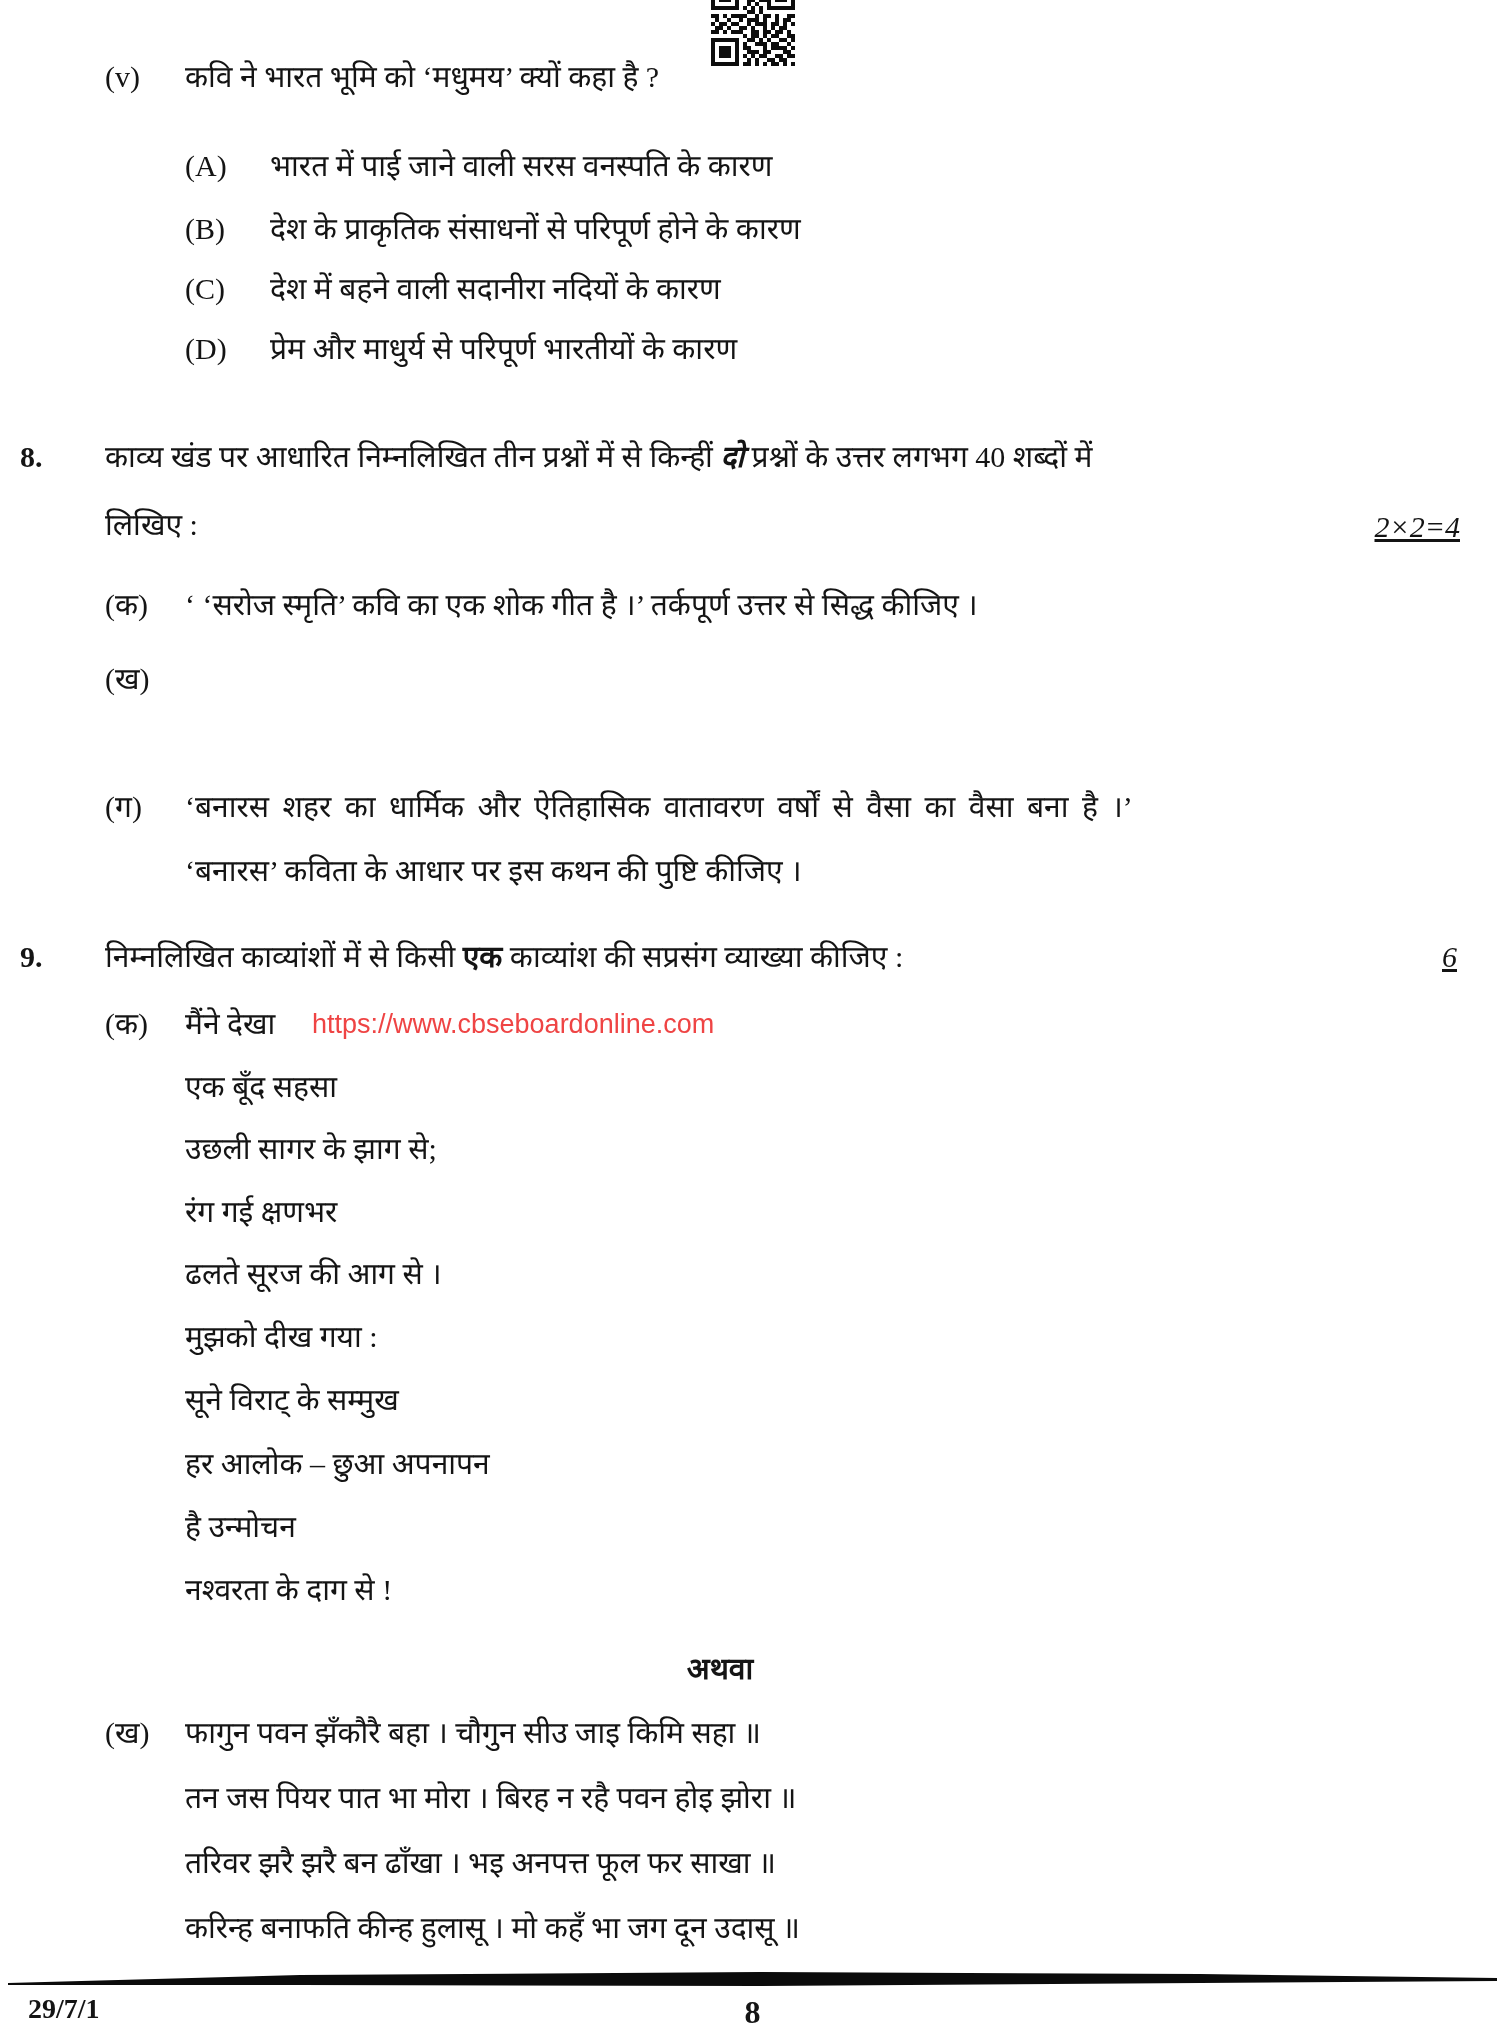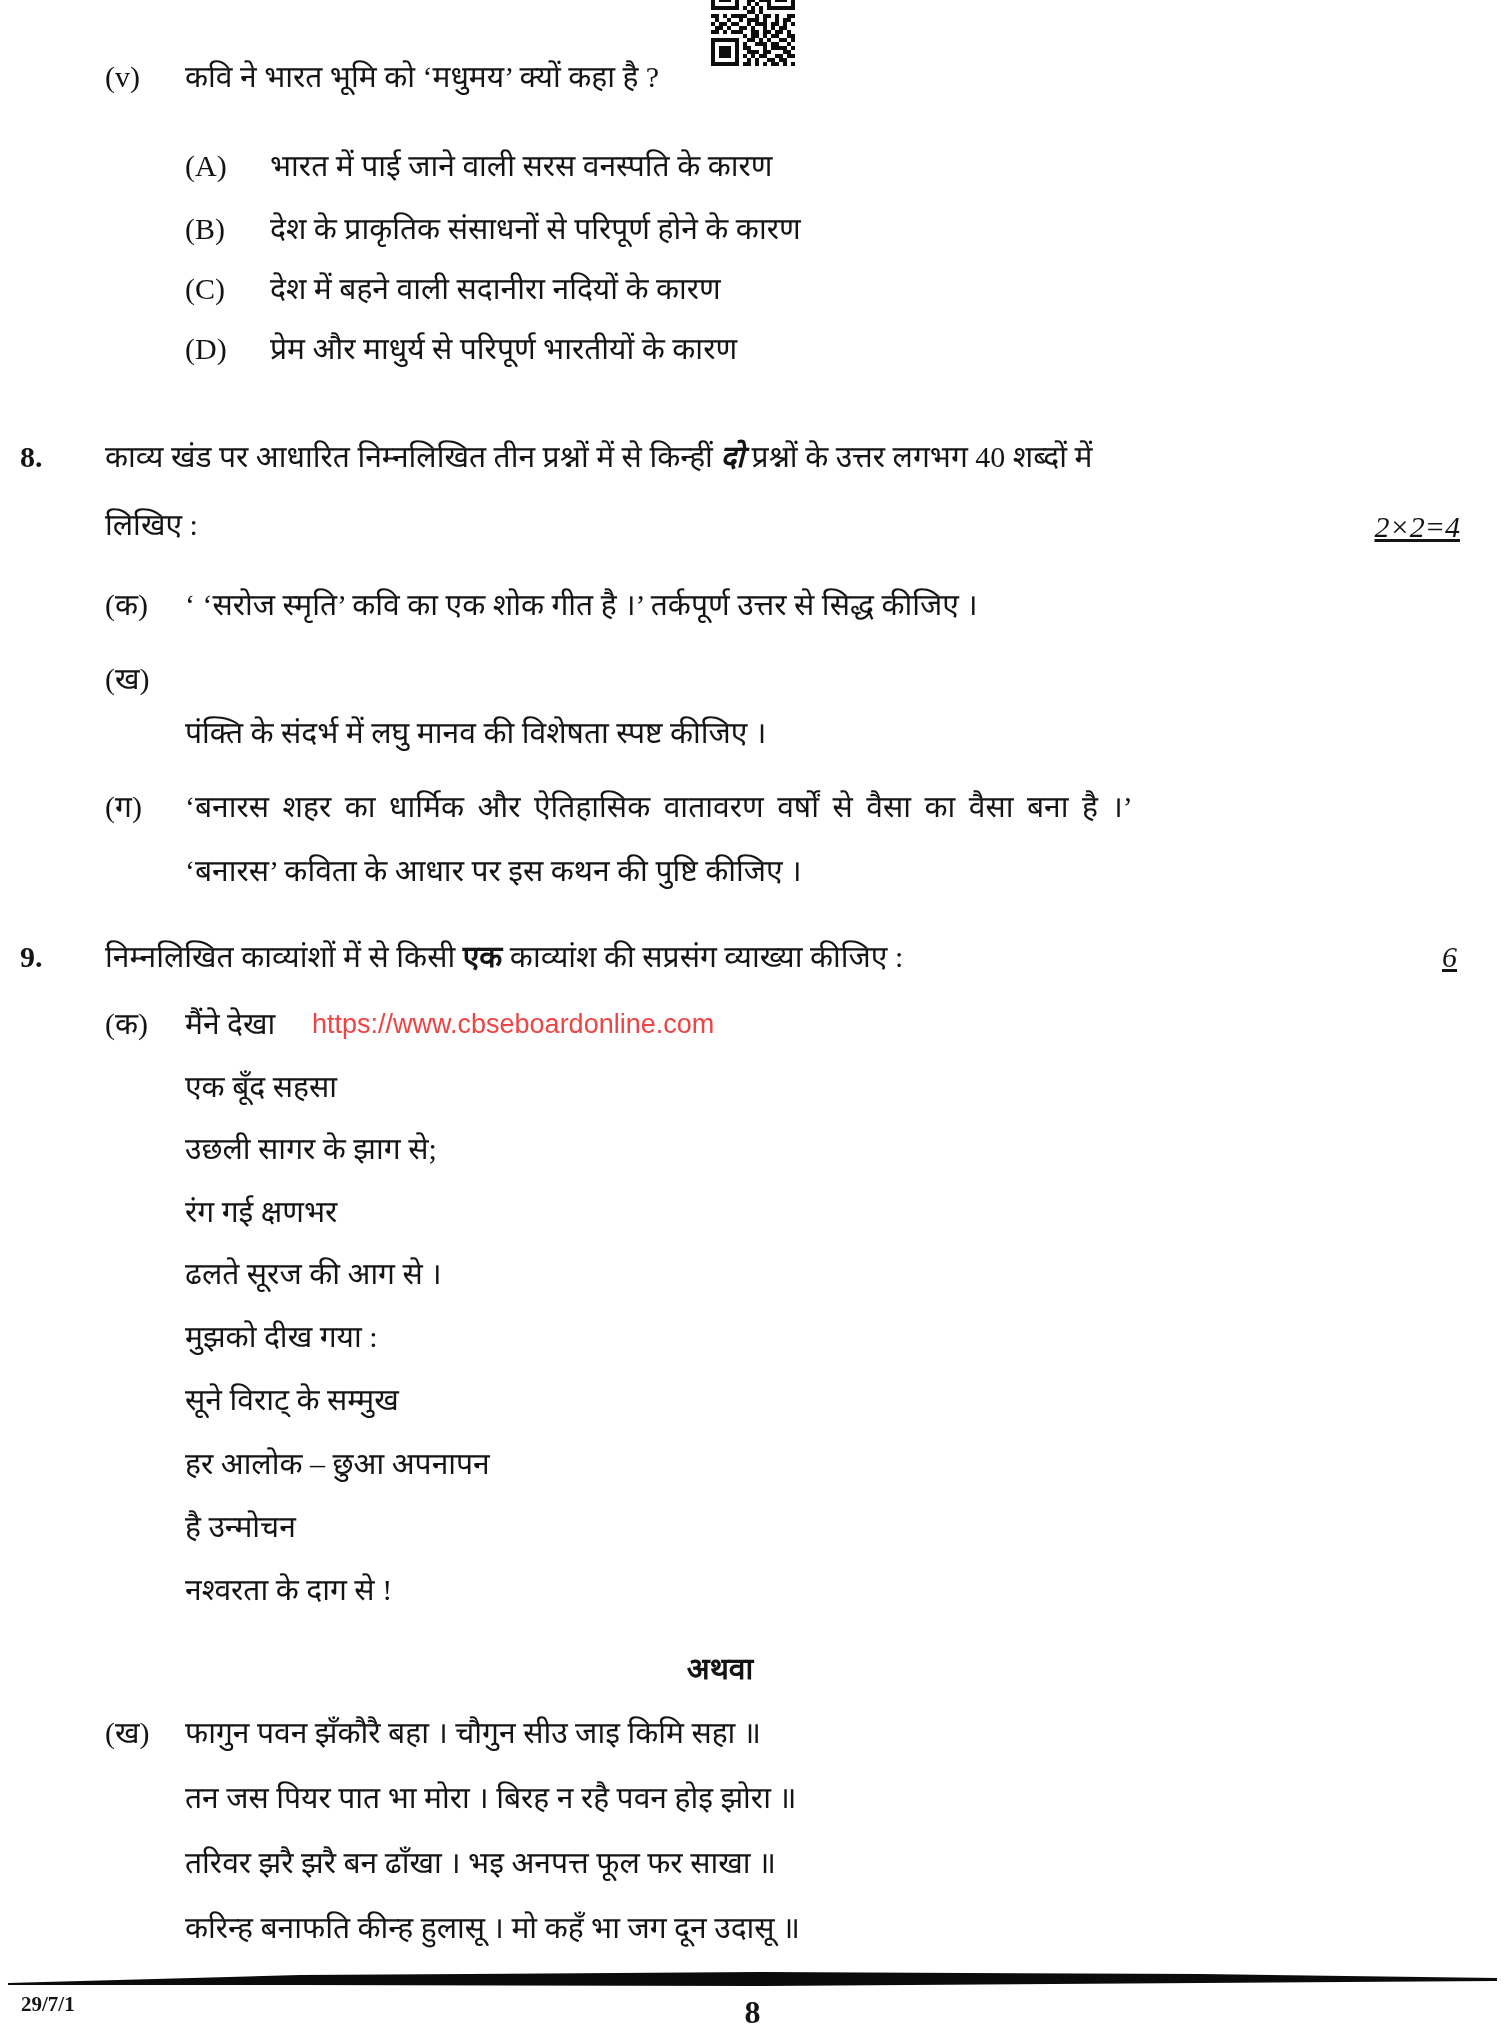--- a/index.html
+++ b/index.html
@@ -291,21 +291,20 @@
   <div class="abs" style="left:105px;top:438px">
     <span>काव्य खंड पर आधारित निम्नलिखित तीन प्रश्नों में से किन्हीं </span><span class="bi">दो</span><span> प्रश्नों के उत्तर लगभग 40 शब्दों में</span>
   </div>
   <div class="abs" style="left:105px;top:506px">लिखिए :</div>
   <div class="abs it" style="right:45px;top:508px">2×2=4</div>
 
   <div class="abs" style="left:105px;top:586px">(क)</div>
   <div class="abs" style="left:185px;top:586px">‘ ‘सरोज स्मृति’ कवि का एक शोक गीत है ।’ तर्कपूर्ण उत्तर से सिद्ध कीजिए ।</div>
 
   <div class="abs" style="left:105px;top:660px">(ख)</div>
-  <div class="abs" style="left:185px;top:714px">पंक्ति के संदर्भ में लघु मानव की विशेषता स्पष्ट कीजिए ।</div>
 
   <div class="abs" style="left:105px;top:788px">(ग)</div>
   <div class="abs wide" style="left:185px;top:788px">‘बनारस शहर का धार्मिक और ऐतिहासिक वातावरण वर्षों से वैसा का वैसा बना है ।’</div>
   <div class="abs" style="left:185px;top:852px">‘बनारस’ कविता के आधार पर इस कथन की पुष्टि कीजिए ।</div>
 
   <div class="abs b" style="left:20px;top:938px">9.</div>
   <div class="abs" style="left:105px;top:938px">
     <span>निम्नलिखित काव्यांशों में से किसी </span><span class="b">एक</span><span> काव्यांश की सप्रसंग व्याख्या कीजिए :</span>
   </div>
   <div class="abs it" style="right:48px;top:938px">6</div>
@@ -328,16 +327,16 @@
 
   <div class="abs" style="left:105px;top:1714px">(ख)</div>
   <div class="abs" style="left:185px;top:1714px">फागुन पवन झँकौरै बहा । चौगुन सीउ जाइ किमि सहा ॥</div>
   <div class="abs" style="left:185px;top:1779px">तन जस पियर पात भा मोरा । बिरह न रहै पवन होइ झोरा ॥</div>
   <div class="abs" style="left:185px;top:1844px">तरिवर झरै झरै बन ढाँखा । भइ अनपत्त फूल फर साखा ॥</div>
   <div class="abs" style="left:185px;top:1909px">करिन्ह बनाफति कीन्ह हुलासू । मो कहँ भा जग दून उदासू ॥</div>
 
   <svg class="rule-svg" width="1505" height="32" xmlns="http://www.w3.org/2000/svg">
     <polygon points="8,20 300,12 760,9 1200,11 1497,15 1497,18 1200,20 760,23 300,22 8,22" fill="#0b0b0b"></polygon>
   </svg>
-  <div class="abs b" style="left:21px;top:1991px;font-size:21px">29/7/1</div>
+  <div class="abs b" style="left:28px;top:1991px;font-size:28px">29/7/1</div>
   <div class="abs b center" style="left:0;top:1992px;width:1505px;font-size:32px">8</div>
 
 </div>
 
 </body></html>

